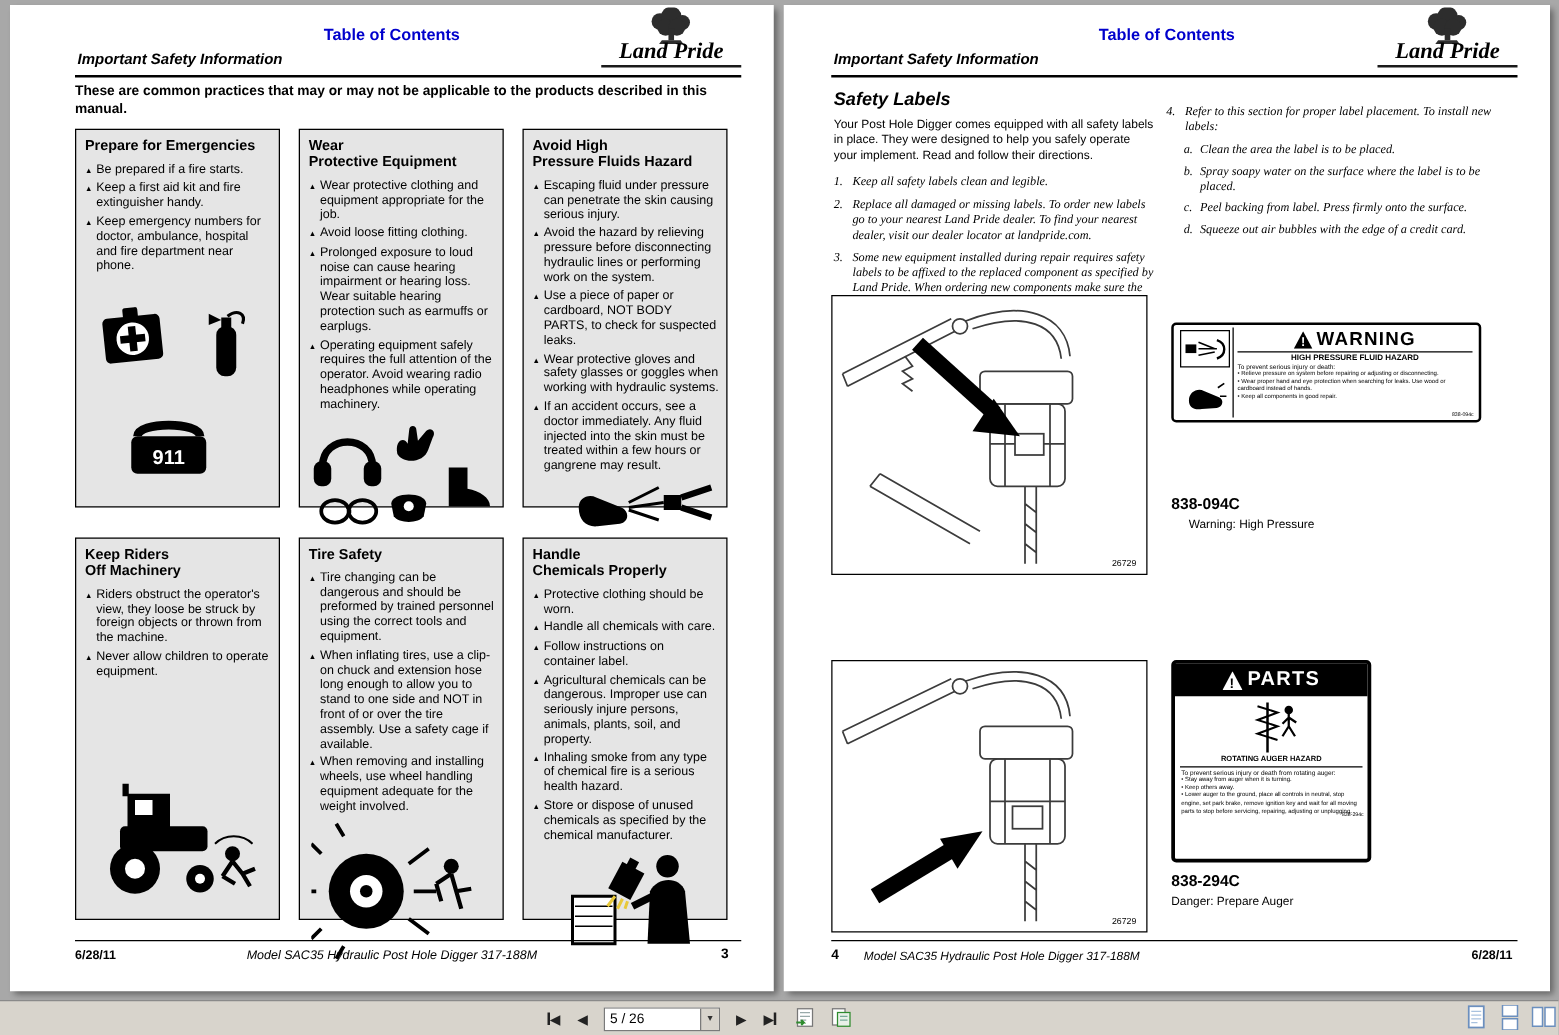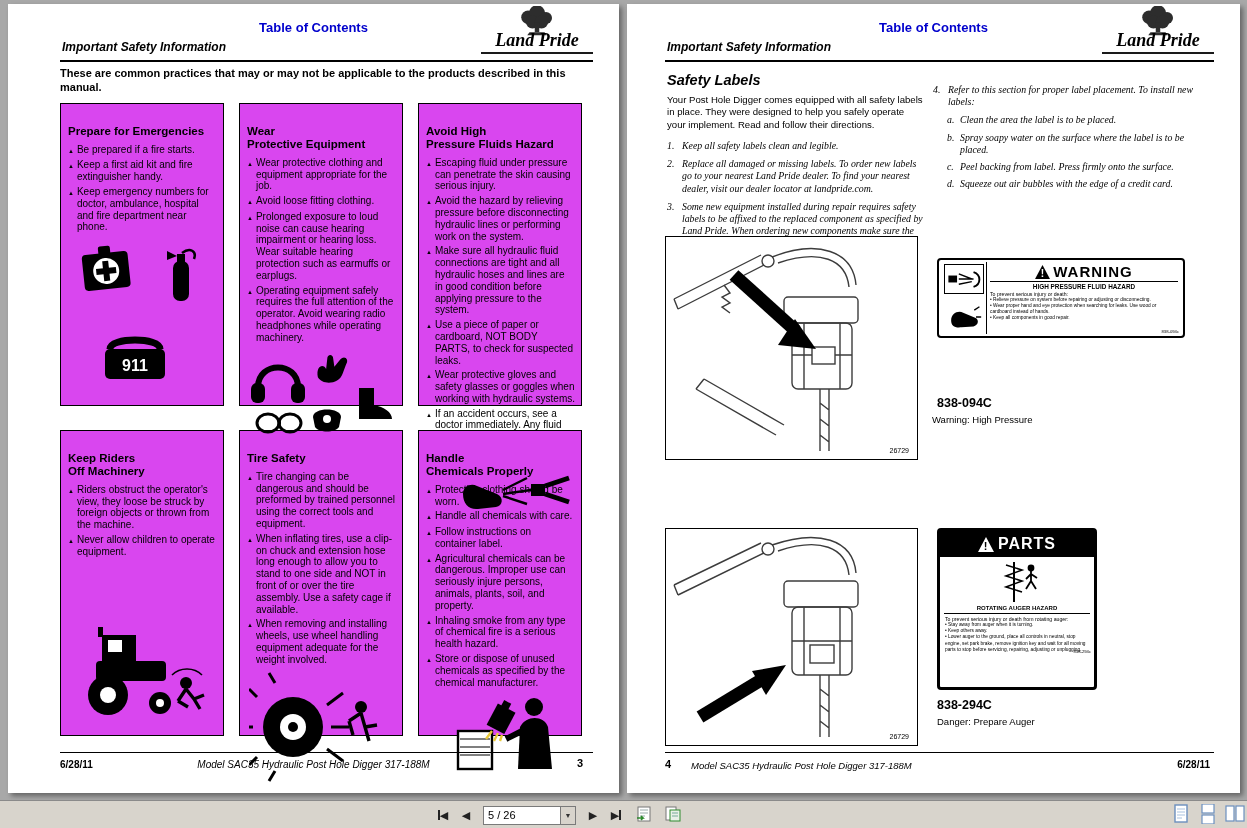--- a/index.html
+++ b/index.html
@@ -12,21 +12,21 @@
   .toc{color:#0000cc;font-weight:bold;font-size:13px;cursor:pointer}
   .sect{font-style:italic;font-weight:bold;font-size:12px}
   .rule{position:absolute;background:#000;height:2px}
   .rule.thin{height:1px}
   .logo{width:112px;height:48px;text-align:center}
   .logo svg{position:absolute;left:50%;top:-2px;transform:translateX(-50%)}
   .brand{position:absolute;bottom:2px;left:0;right:0;font-family:"Liberation Serif",serif;font-weight:bold;font-style:italic;font-size:18px;border-bottom:2px solid #1a1a1a;padding-bottom:1px}
   .intro{font-weight:bold;font-size:11px;line-height:1.3}
   
   .boxgrid{position:absolute;left:52px;top:99px;display:grid;grid-template-columns:164px 164px 164px;grid-template-rows:303px 306px;column-gap:15px;row-gap:24px}
-  .sbox{border:1.5px solid #000;padding:21px 6px 6px 7px;display:flex;flex-direction:column;background:#d946ef}
+  .sbox{border:1.5px solid #000;padding:7px 6px 6px 7px;display:flex;flex-direction:column;background:#e5e5e5}
   .sbox h3{font-size:11.5px;line-height:1.12;margin-bottom:6px;white-space:pre-line}
   .sbox ul{list-style:none}
   .sbox li{display:flex;margin-bottom:3px;font-size:10px;line-height:1.18}
   .tri::before{content:"▲";font-size:6px;line-height:1.6}
   .tri{margin-right:3px;flex:none}
   .icons{margin-top:auto;position:relative;width:100%}
   
   .rp-heading{font-weight:bold;font-style:italic;font-size:14.5px}
   .rp-intro{font-size:9.6px;line-height:1.3}
   .numlist{font-family:"Liberation Serif",serif;font-style:italic;font-size:9.8px;line-height:1.25}
@@ -196,24 +196,20 @@
       <li>
             <span class="tri"></span>
             <span>Escaping fluid under pressure can penetrate the skin causing serious injury.</span>
           </li>
           <li>
             <span class="tri"></span>
             <span>Avoid the hazard by relieving pressure before disconnecting hydraulic lines or performing work on the system.</span>
           </li>
           <li>
             <span class="tri"></span>
-            <span>Make sure all hydraulic fluid connections are tight and all hydraulic hoses and lines are in good condition before applying pressure to the system.</span>
-          </li>
-          <li>
-            <span class="tri"></span>
             <span>Use a piece of paper or cardboard, NOT BODY PARTS, to check for suspected leaks.</span>
           </li>
           <li>
             <span class="tri"></span>
             <span>Wear protective gloves and safety glasses or goggles when working with hydraulic systems.</span>
           </li>
           <li>
             <span class="tri"></span>
             <span>If an accident occurs, see a doctor immediately. Any fluid injected into the skin must be treated within a few hours or gangrene may result.</span>
           </li>
@@ -457,21 +453,21 @@
       <ul class="wl-bullets">
 
       <li><span>Relieve pressure on system before repairing or adjusting or disconnecting.</span></li>
           <li><span>Wear proper hand and eye protection when searching for leaks. Use wood or cardboard instead of hands.</span></li>
           <li><span>Keep all components in good repair.</span></li>
         </ul>
       <div class="wl-code">838-094c</div>
     </div>
   </div>
   <div class="part-num abs" style="left:310px;top:392px">838-094C</div>
-  <div class="part-cap abs" style="left:305px;top:410px">Warning: High Pressure</div>
+  <div class="part-cap abs" style="left:324px;top:410px">Warning: High Pressure</div>
 
   <div class="fig" style="left:38px;top:524px;width:253px;height:218px">
     <svg width="251" height="216" viewBox="0 0 251 216">
       <g stroke="#3c3c3c" stroke-width="1.4" fill="none">
         <path d="M8 56 L95 14 M12 66 L98 24 M8 56 L12 66"></path>
         <circle cx="102" cy="20" r="6"></circle>
         <path d="M106 16 C152 0 187 10 190 44 M112 22 C154 8 180 18 183 46"></path>
         <rect x="118" y="52" width="74" height="26" rx="4"></rect>
         <rect x="126" y="78" width="60" height="68" rx="6"></rect>
         <path d="M126 112 h60 M138 78 v68 M174 78 v68"></path>

